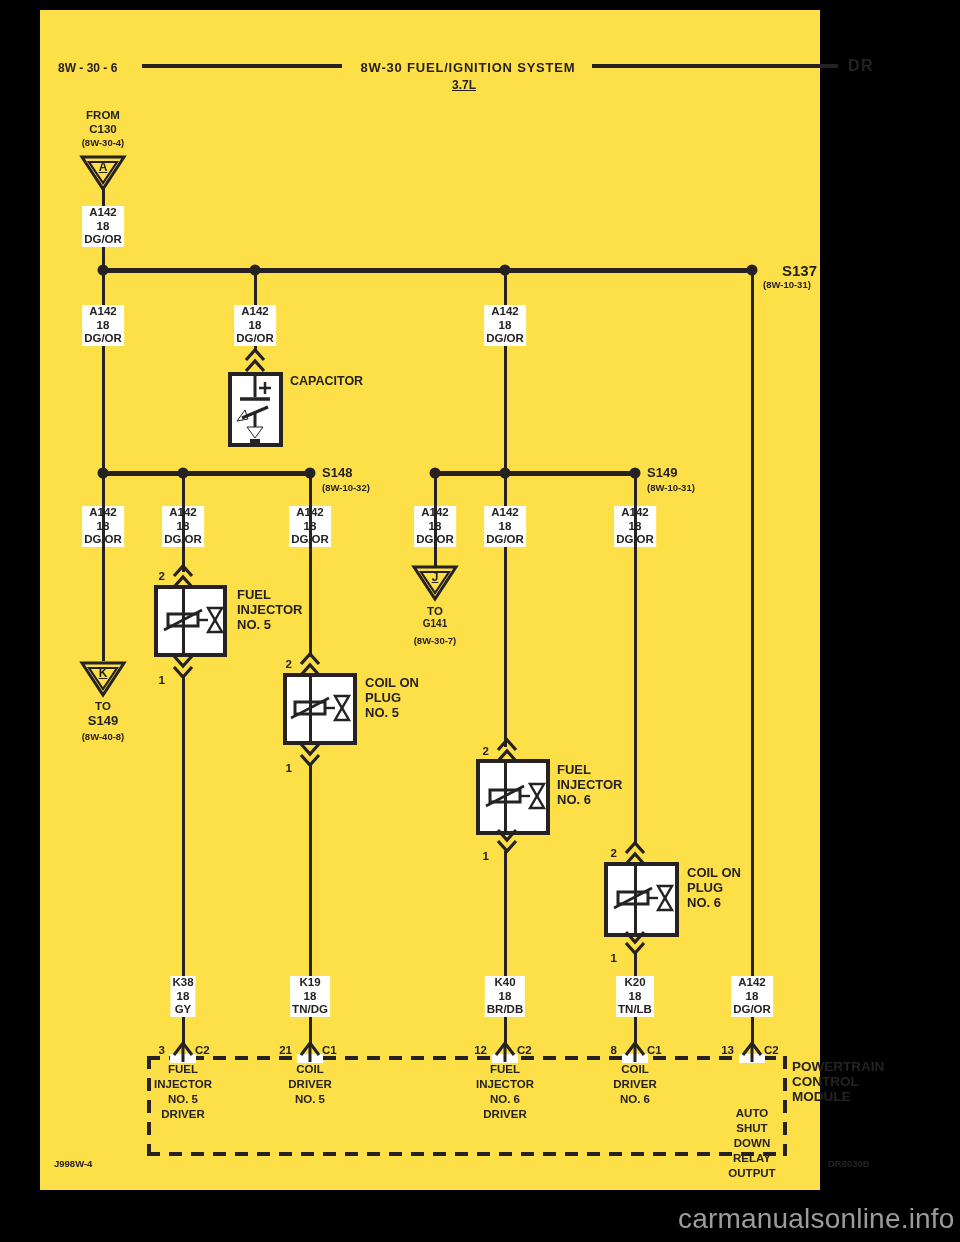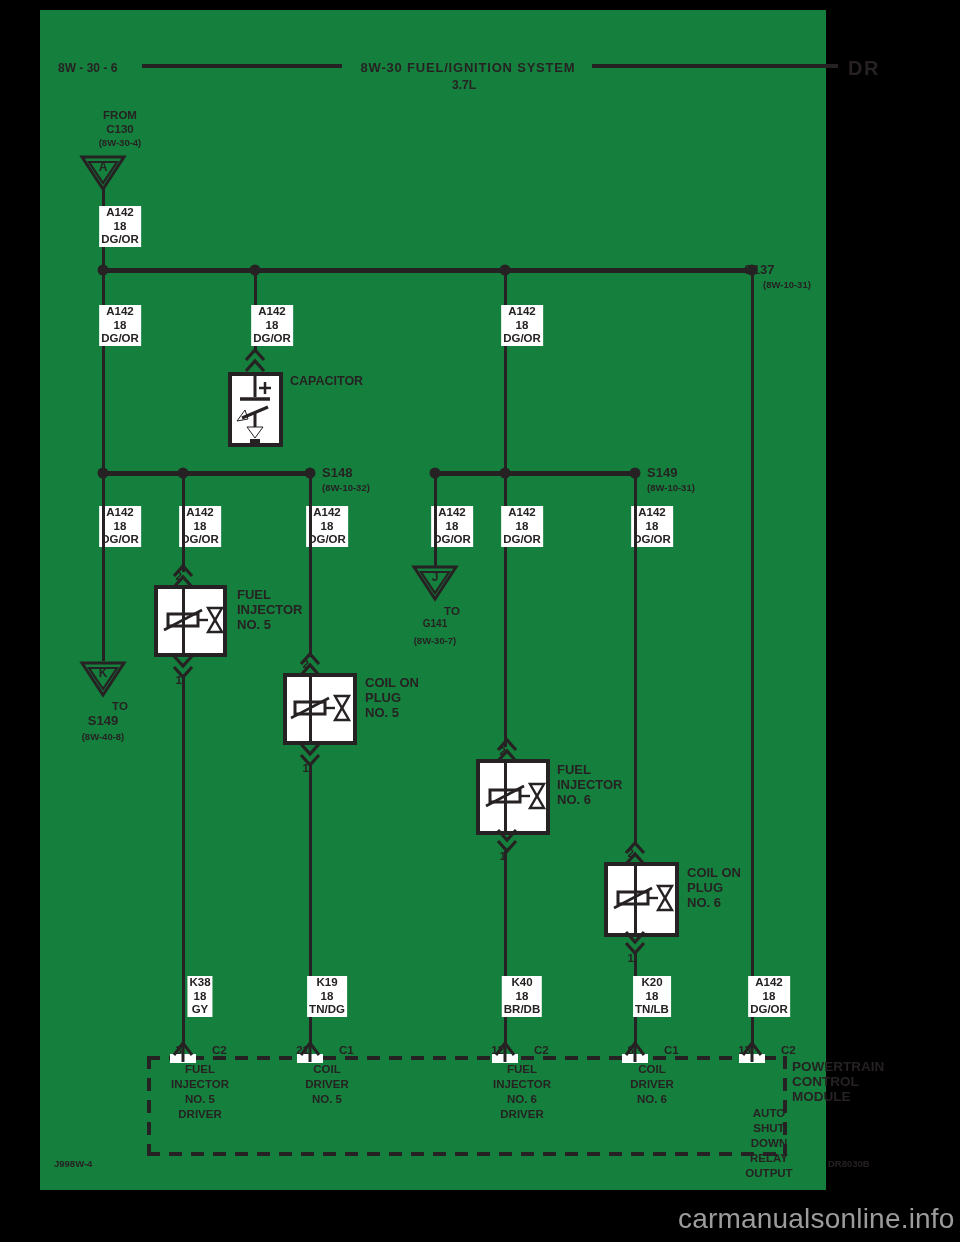--- a/index.html
+++ b/index.html
@@ -1,27 +1,27 @@
 <!DOCTYPE html>
 <html><head>
 <meta charset="utf-8">
 <style>
   html,body{margin:0;padding:0;}
   body{width:960px;height:1242px;background:#000;position:relative;font-family:"Liberation Sans",sans-serif;overflow:hidden;}
-  #page{position:absolute;left:40px;top:10px;width:780px;height:1180px;background:#15803d;filter:blur(0.4px);padding-left:6px;}
+  #page{position:absolute;left:40px;top:10px;width:780px;height:1180px;background:#fde047;filter:blur(0.4px);}
   .hl,.vl{position:absolute;background:#262122;}
   .t{position:absolute;font-weight:bold;color:#262122;white-space:nowrap;}
   .ctr{transform:translateX(-50%);text-align:center;}
   .rt{text-align:right;}
   .stack span{display:block;}
   .wbg span{background:#fff;padding:0 2px;}
   .fs9{font-size:9.5px;line-height:13px;}
-  .fs11{font-size:11.5px;line-height:13.5px;margin-left:17px;}
-  .fs12{font-size:12px;line-height:15px;}
-  .fs15{font-size:20px;letter-spacing:1.5px;}
+  .fs11{font-size:11.5px;line-height:13.5px;}
+  .fs12{font-size:12px;line-height:15px;text-decoration:underline;}
+  .fs15{font-size:16px;letter-spacing:1.5px;}
   .comp{font-size:13px;line-height:15px;}
   .dot{position:absolute;width:11px;height:11px;border-radius:50%;background:#262122;transform:translate(-50%,-50%);}
   .box{position:absolute;border:4px solid #262122;background:#fff;}
   .patch{position:absolute;background:#fff;}
   .dashH{position:absolute;height:4px;background:repeating-linear-gradient(90deg,#262122 0 13px,rgba(0,0,0,0) 13px 22px);}
   .dashV{position:absolute;width:4px;background:repeating-linear-gradient(180deg,#262122 0 13px,rgba(0,0,0,0) 13px 22px);}
   svg{position:absolute;overflow:visible;}
   svg *{stroke:#262122;fill:none;}
   .wm{position:absolute;left:678px;top:1203px;font-size:28px;color:#9c9c9c;letter-spacing:0.2px;}
 </style>
@@ -53,21 +53,21 @@
     <span>A142</span>
     <span>18</span>
     <span>DG/OR</span>
   </div>
 
   <div class="hl" style="left:61px;top:258px;width:651px;height:4.5px"></div>
   <div class="dot" style="left:63px;top:260px"></div>
   <div class="dot" style="left:215px;top:260px"></div>
   <div class="dot" style="left:465px;top:260px"></div>
   <div class="dot" style="left:712px;top:260px"></div>
-  <div class="t" style="left:704px;top:252px;font-size:13px">S137</div>
+  <div class="t" style="left:742px;top:252px;font-size:15px">S137</div>
   <div class="t fs9" style="left:723px;top:268px">(8W-10-31)</div>
 
   <div class="vl" style="left:61.5px;top:260px;width:3px;height:203px"></div>
   <div class="t fs11 ctr stack wbg" style="left:63px;top:295px">
     <span>A142</span>
     <span>18</span>
     <span>DG/OR</span>
   </div>
   <div class="vl" style="left:213.5px;top:260px;width:3px;height:80px"></div>
   <div class="t fs11 ctr stack wbg" style="left:215px;top:295px">

